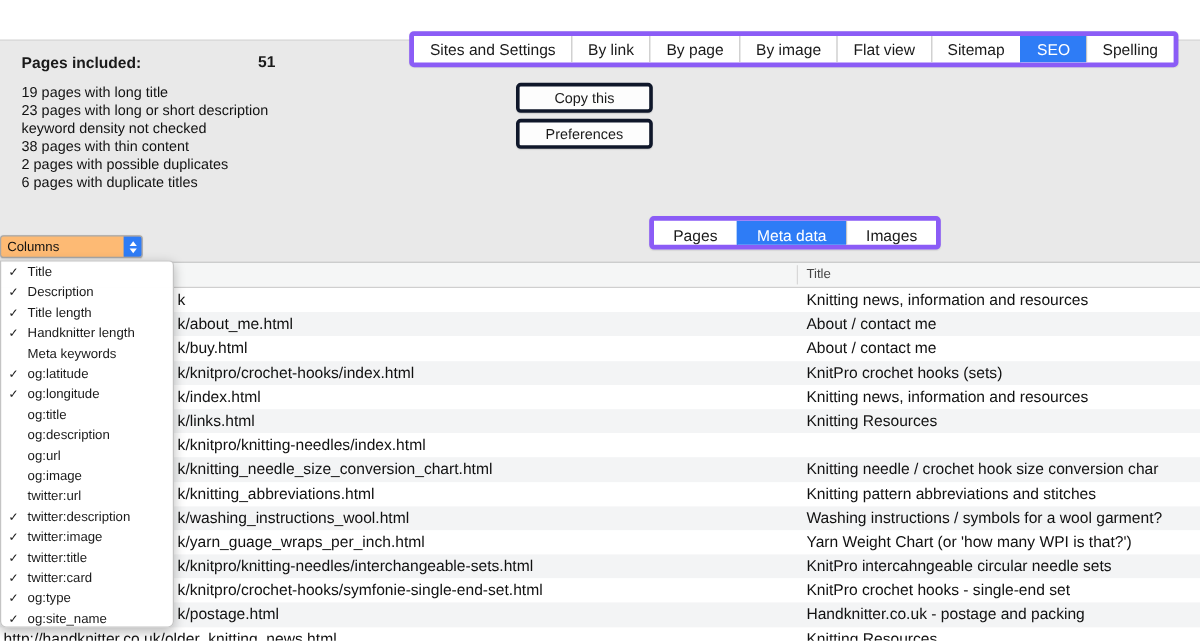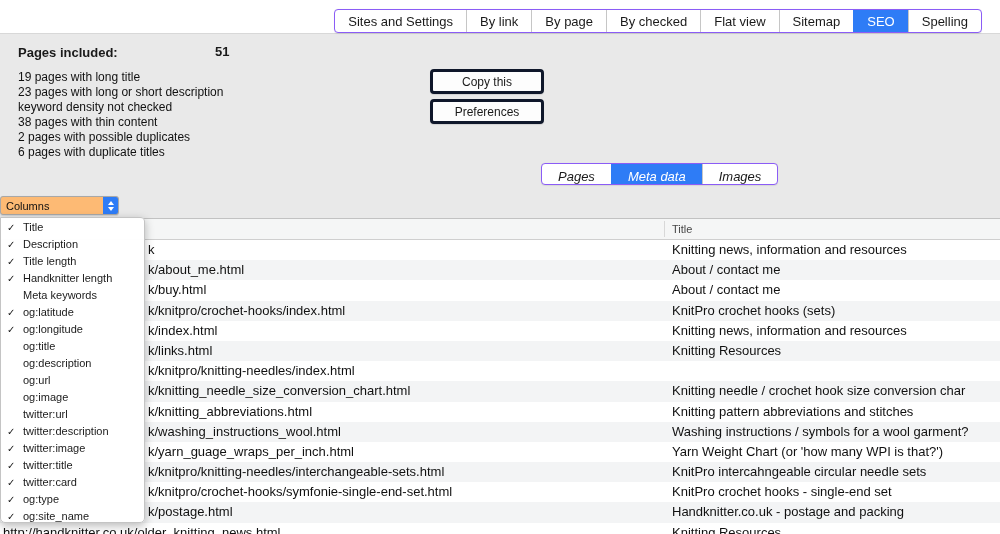--- a/index.html
+++ b/index.html
@@ -13,35 +13,36 @@
 
   
   .gray-panel {
     position: absolute; top: 33px; left: 0; width: 1000px; height: 185px;
     background: #e9e9e9; border-top: 1px solid #d8d8d8;
   }
 
   
   .seg {
     position: absolute; display: flex;
-    background: #ffffff; border: 1px solid #8b5cf6;
+    background: #ffffff; border: 4px solid #8b5cf6;
     border-radius: 4px; overflow: hidden;
     box-shadow: 0 0.5px 1px rgba(0,0,0,0.08);
+    margin-top: 17px;
   }
   .seg .segment {
     font-size: 13px; color: #1a1a1a; white-space: nowrap;
     display: flex; align-items: center;
     border-left: 1px solid #c6c6c6; cursor: default;
   }
   .seg .segment:first-child { border-left: none; }
   .seg .segment.selected { background: var(--accent); color: #fff; border-left-color: var(--accent); }
   #main-tabs { top: 9px; right: 18px; height: 22px; }
   #main-tabs .segment { padding: 0 13px; }
   #sub-tabs { top: 163px; left: 541px; height: 20px; }
-  #sub-tabs .segment { padding: 12px 16px; font-size: 13px; font-style: italic; }
+  #sub-tabs .segment { padding: 12px 16px; font-size: 13px; }
 
   
   .pages-included-label {
     position: absolute; left: 18px; top: 45px;
     font-size: 13px; font-weight: bold;
   }
   .pages-included-value {
     position: absolute; left: 215px; top: 44px;
     font-size: 13px; font-weight: bold;
   }
@@ -116,21 +117,21 @@
 </style>
 </head>
 <body style="--accent: #2e7cf6;">
 
 <div class="gray-panel"></div>
 
 <div id="main-tabs" class="seg">
     <div class="segment">Sites and Settings</div>
     <div class="segment">By link</div>
     <div class="segment">By page</div>
-    <div class="segment">By checked</div>
+    <div class="segment">By image</div>
     <div class="segment">Flat view</div>
     <div class="segment">Sitemap</div>
     <div class="segment selected">SEO</div>
     <div class="segment">Spelling</div>
   </div>
 
 <div class="pages-included-label">Pages included:</div>
 <div class="pages-included-value">51</div>
 <div class="stats" id="stats">
     <div class="stat-line">19 pages with long title</div>

